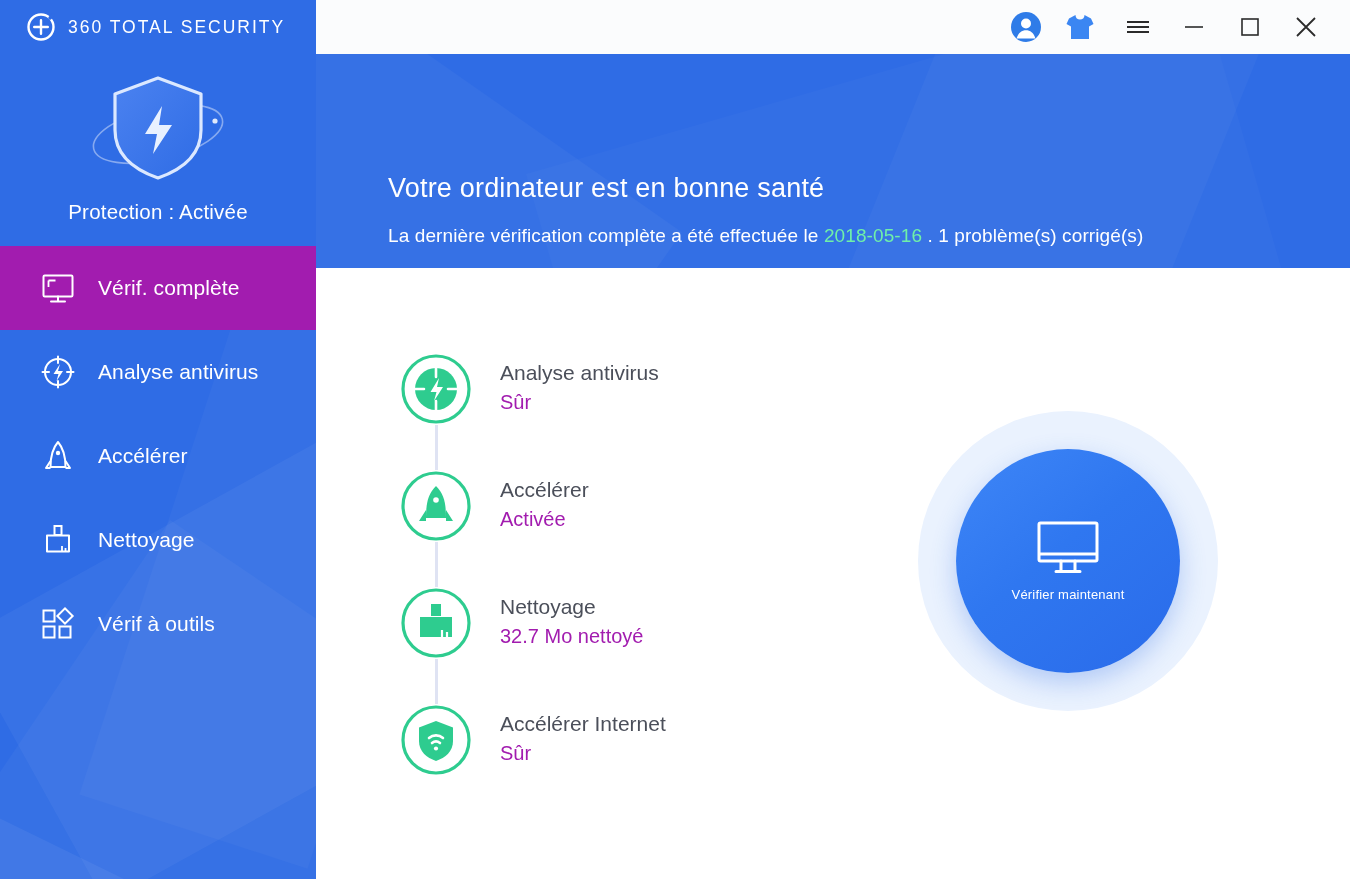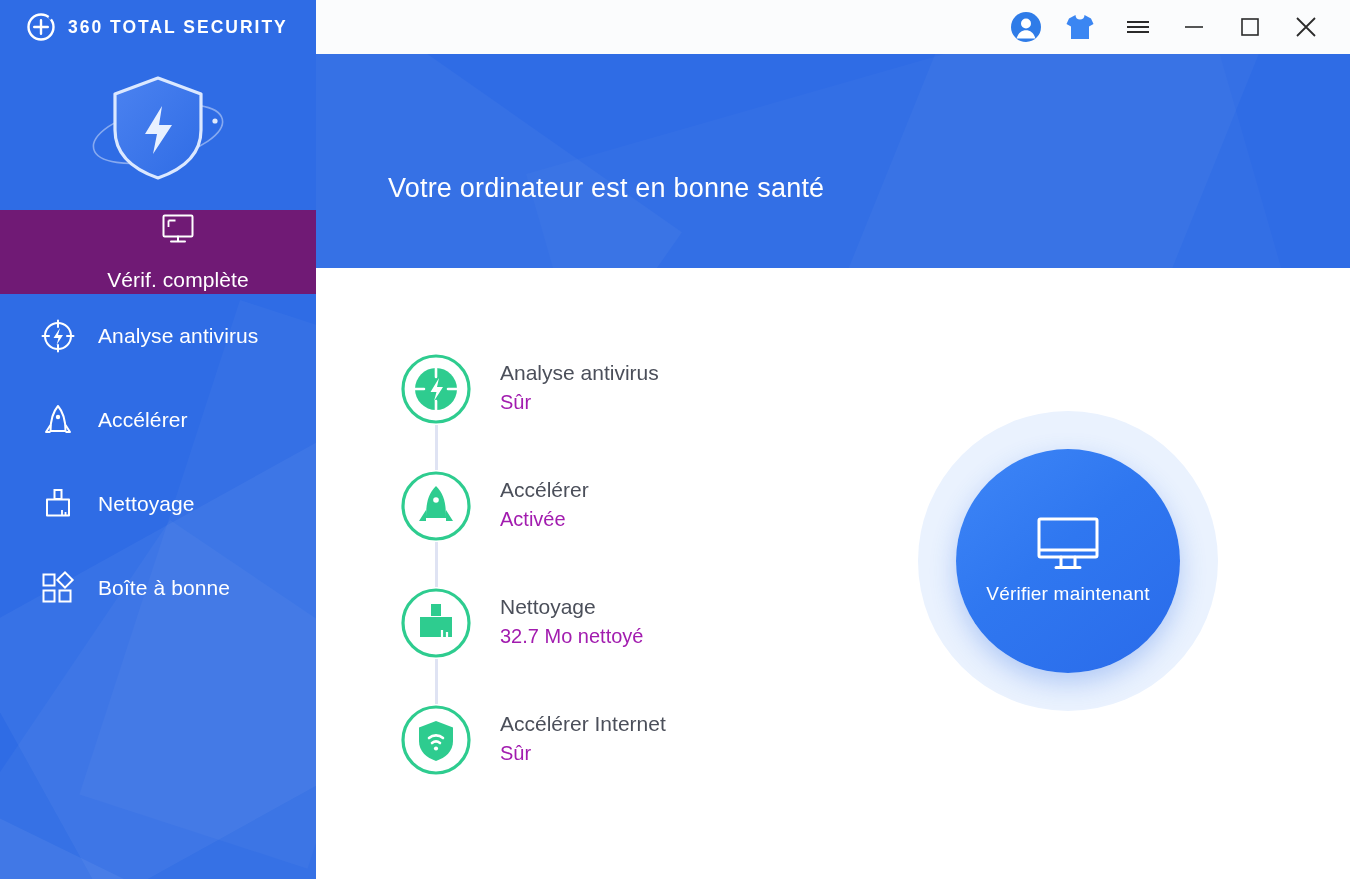--- a/index.html
+++ b/index.html
@@ -53,21 +53,21 @@
     height: 54px;
     display: flex; align-items: center;
     padding-left: 26px;
     gap: 12px;
     z-index: 3;
   }
   .brand-logo { width: 30px; height: 30px; flex: 0 0 30px; display:block; }
   .brand-name {
     color: #ffffff;
     font-size: 17.5px;
-    font-weight: bold;
+    font-weight: normal;
     letter-spacing: 2.0px;
   }
 
   .shield-block {
     position: relative;
     z-index: 3;
     padding-top: 14px;
     text-align: center;
   }
   .shield-svg { display: block; margin: 0 auto; }
@@ -80,21 +80,21 @@
 
   .nav { position: relative; z-index: 3; margin-top: 22px; }
   .nav-item {
     position: relative;
     height: 84px;
     display: flex; align-items: center;
     padding-left: 40px;
     gap: 22px;
     cursor: pointer;
   }
-  .nav-item.active { background: #701a75; flex-direction: column; }
+  .nav-item.active { background: #a21caf; }
   .nav-ico { width: 36px; height: 36px; flex: 0 0 36px; display: block; }
   .nav-label {
     color: #ffffff;
     font-size: 21px;
     letter-spacing: 0.1px;
     white-space: nowrap;
   }
 
   
   .main {
@@ -223,21 +223,21 @@
     background: linear-gradient(140deg, #3e86f7 0%, #2f77f0 45%, #2a6bea 100%);
     box-shadow: 0 10px 26px rgba(47,108,229,0.30);
     display: flex; flex-direction: column;
     align-items: center; justify-content: center;
     cursor: pointer;
     border: none;
   }
   .scan-monitor { display: block; margin-bottom: 12px; }
   .scan-label {
     color: #ffffff;
-    font-size: 19px;
+    font-size: 13px;
     letter-spacing: 0.2px;
   }
 </style>
 </head>
 <body>
 
 <div class="app">
 
   <aside class="sidebar">
     <div class="sidebar-facets">
@@ -262,20 +262,21 @@
         <circle cx="132" cy="53" r="2.6" fill="rgba(255,255,255,0.85)"></circle>
         <defs>
           <linearGradient id="shieldfill" x1="0" y1="0" x2="1" y2="1">
             <stop offset="0%" stop-color="#4b82f0"></stop>
             <stop offset="100%" stop-color="#2f6ce5"></stop>
           </linearGradient>
         </defs>
         <path d="M75 10 L118 26 V62 C118 88 98 102 75 110 C52 102 32 88 32 62 V26 Z" fill="url(#shieldfill)" stroke="#dbe8ff" stroke-width="3.2" stroke-linejoin="round"></path>
         <path d="M79 38 L62 66 H74 L70 86 L89 57 H76 Z" fill="#e8f1ff"></path>
       </svg>
+      <div class="protection-text">Protection : Activée</div>
     </div>
 
     <nav class="nav">
 
       <div class="nav-item active">
         <svg class="nav-ico" viewBox="0 0 36 36">
           <rect x="3.5" y="5.5" width="29" height="21" rx="1.2" fill="none" stroke="#ffffff" stroke-width="2"></rect>
           <path d="M8.5 10.5 H15.5 M8.5 10.5 V17" stroke="#ffffff" stroke-width="1.8" fill="none"></path>
           <path d="M18 26.5 V31.5 M11 31.5 H25" stroke="#ffffff" stroke-width="2" stroke-linecap="round"></path>
         </svg>
@@ -309,21 +310,21 @@
         <span class="nav-label">Nettoyage</span>
       </div>
 
       <div class="nav-item">
         <svg class="nav-ico" viewBox="0 0 36 36">
           <rect x="3.5" y="4.5" width="11" height="11" fill="none" stroke="#ffffff" stroke-width="2"></rect>
           <rect x="3.5" y="20.5" width="11" height="11" fill="none" stroke="#ffffff" stroke-width="2"></rect>
           <rect x="19.5" y="20.5" width="11" height="11" fill="none" stroke="#ffffff" stroke-width="2"></rect>
           <rect x="19.6" y="4.6" width="10.8" height="10.8" fill="none" stroke="#ffffff" stroke-width="2" transform="rotate(45 25 10)"></rect>
         </svg>
-        <span class="nav-label">Boîte à bonne</span>
+        <span class="nav-label">Vérif à outils</span>
       </div>
 
     </nav>
   </aside>
 
   <section class="main">
 
     <div class="titlebar">
       <div class="tb-btn avatar-btn">
         <svg width="32" height="32" viewBox="0 0 32 32">
@@ -361,20 +362,21 @@
     </div>
 
     <div class="banner">
       <div class="banner-facets">
         <div class="bf1"></div>
           <div class="bf2"></div>
           <div class="bf3"></div>
       </div>
       <div class="banner-inner">
         <h1 class="banner-title">Votre ordinateur est en bonne santé</h1>
+        <p class="banner-sub"><span>La dernière vérification complète a été effectuée le </span><span class="date">2018-05-16</span><span> . 1 problème(s) corrigé(s)</span></p>
       </div>
     </div>
 
     <div class="content">
 
       <div class="status-list">
 
         <div class="status-row">
           <div class="status-ico-wrap">
             <svg class="status-ico" viewBox="0 0 72 72">

